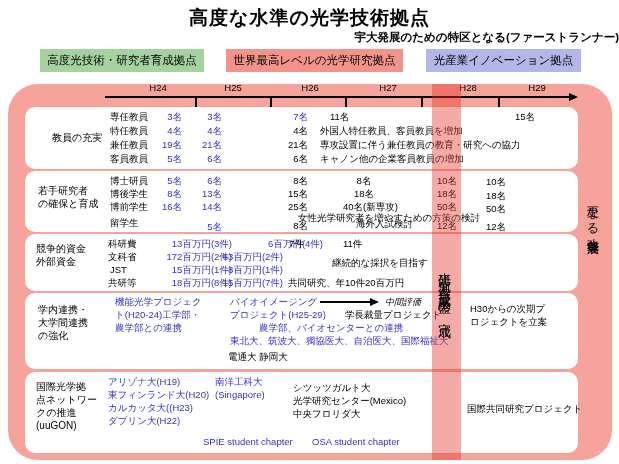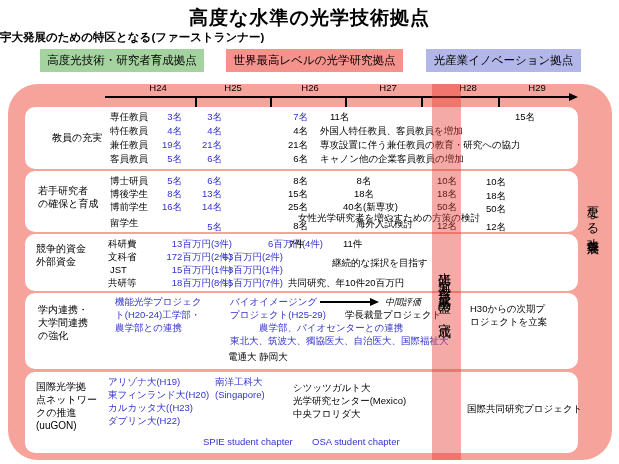--- a/index.html
+++ b/index.html
@@ -2,21 +2,21 @@
 <html style="--panel-pink: #f6a39c; --header-green: #a5d3a0; --header-pink: #f4938c; --header-blue: #b2b7e7; --band-red: rgba(228,55,45,0.42); --blue-text: #3333cc;"><head>
 <meta charset="utf-8">
 <style>
   html,body{margin:0;padding:0;background:#fff;}
   .sheet{
     position:relative;width:619px;height:464px;overflow:hidden;
     font-family:"Liberation Sans","DejaVu Sans",sans-serif;color:#000;background:#fff;
   }
   .title{position:absolute;left:0;top:5px;width:100%;text-align:center;
     font-size:19px;font-weight:bold;letter-spacing:1px;}
-  .subtitle{position:absolute;left:0;top:30px;width:100%;text-align:left;
+  .subtitle{position:absolute;left:0;top:30px;width:100%;text-align:right;
     font-size:11.5px;font-weight:bold;}
   .hdr{position:absolute;top:49px;height:23px;line-height:23px;text-align:center;
     font-size:11.5px;white-space:nowrap;}
   .hdr.green{left:40px;width:164px;background:var(--header-green,#a5d3a0);}
   .hdr.pink{left:226px;width:177px;background:var(--header-pink,#f4938c);}
   .hdr.blue{left:426px;width:155px;background:var(--header-blue,#b2b7e7);}
   .container{position:absolute;left:8px;top:84px;width:604px;height:376px;
     background:var(--panel-pink,#f6a39c);border-radius:30px;}
   .rowbox{position:absolute;background:#fff;border-radius:10px;}
   .box1{left:25px;top:107px;width:553px;height:62px;}

